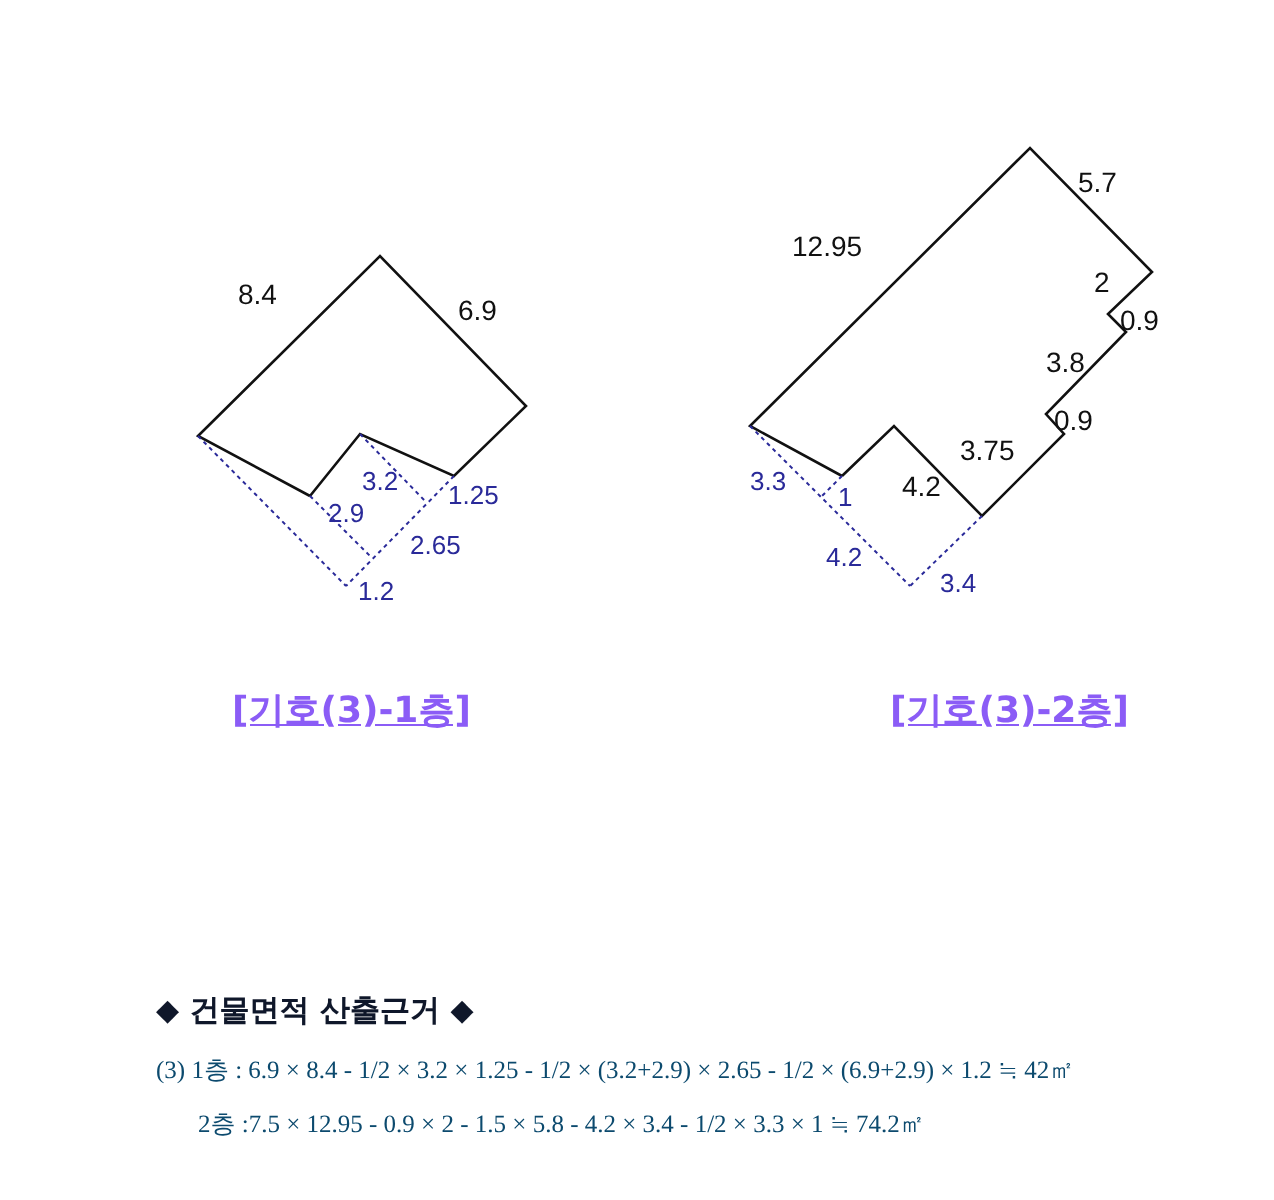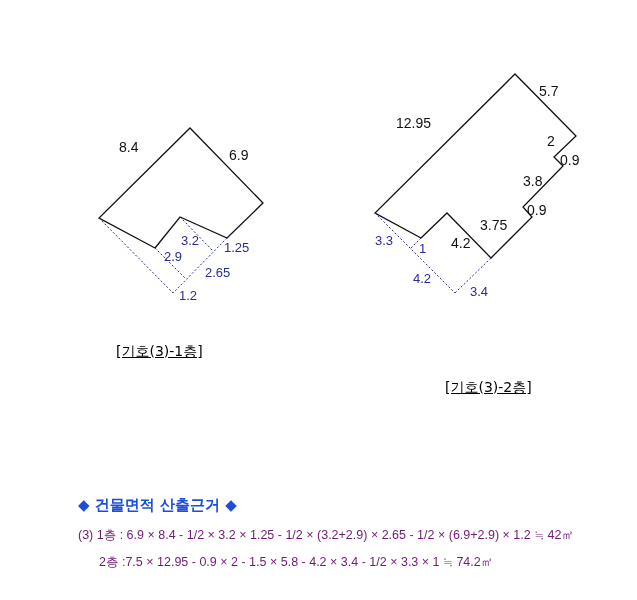--- a/index.html
+++ b/index.html
@@ -1,23 +1,23 @@
 <!DOCTYPE html>
 <html><head>
 <meta charset="utf-8">
 <style>
   html, body { margin:0; padding:0; background:#ffffff; }
   body { width:637px; height:600px; position:relative; overflow:hidden; font-family:"Liberation Sans", sans-serif; }
   svg.diagram { position:absolute; left:0; top:0; }
   .lbl { font-family:"Liberation Sans", sans-serif; font-size:14px; }
   .lbl-black { fill:#111111; }
   .lbl-blue { fill:#2a2a99; font-size:13px; }
-  .caption { position:absolute; font-family:"DejaVu Sans", sans-serif; font-weight:normal; font-size:14px; color:#000000; text-decoration:underline; white-space:nowrap; }
-  .heading { position:absolute; left:78px; top:496px; font-family:"DejaVu Sans", sans-serif; font-weight:bold; font-size:15px; color:#1d4ed8; white-space:nowrap; }
-  .calc { position:absolute; font-family:Liberation Sans, sans-serif; font-size:12.5px; color:#701a75; white-space:nowrap; }
+  .caption { position:absolute; font-family:"DejaVu Sans", sans-serif; font-weight:bold; font-size:18px; color:#8b5cf6; text-decoration:underline; white-space:nowrap; }
+  .heading { position:absolute; left:78px; top:496px; font-family:"DejaVu Sans", sans-serif; font-weight:bold; font-size:15px; color:#0f172a; white-space:nowrap; }
+  .calc { position:absolute; font-family:Liberation Serif, serif; font-size:12.5px; color:#0c4a6e; white-space:nowrap; }
 </style>
 </head>
 <body>
 
 <svg class="diagram" width="637" height="600" viewBox="0 0 637 600">
 
   <g>
     <polyline points="155,248 99,218 190,128 263,203 227,238 180,217 155,248" fill="none" stroke="#111" stroke-width="1.3"></polyline>
     <g stroke="#2a2a99" stroke-width="1" stroke-dasharray="2,2" fill="none">
       <line x1="99" y1="218" x2="173" y2="293"></line>
@@ -50,17 +50,17 @@
     <text class="lbl lbl-black" x="480" y="230">3.75</text>
     <text class="lbl lbl-black" x="451" y="248">4.2</text>
     <text class="lbl lbl-blue" x="375" y="245">3.3</text>
     <text class="lbl lbl-blue" x="419" y="253">1</text>
     <text class="lbl lbl-blue" x="413" y="283">4.2</text>
     <text class="lbl lbl-blue" x="470" y="296">3.4</text>
   </g>
 </svg>
 
 <div class="caption" style="left:116px; top:343px;">[기호(3)-1층]</div>
-<div class="caption" style="left:445px; top:343px;margin-top:36px;">[기호(3)-2층]</div>
+<div class="caption" style="left:445px; top:343px;">[기호(3)-2층]</div>
 
 <div class="heading">◆ 건물면적 산출근거 ◆</div>
 <div class="calc" style="left:78px; top:527px;">(3)  1층 : 6.9 × 8.4 - 1/2 × 3.2 × 1.25 - 1/2 × (3.2+2.9) × 2.65 - 1/2 × (6.9+2.9) × 1.2 ≒ 42㎡</div>
 <div class="calc" style="left:99px; top:554px;">2층 :7.5 × 12.95 - 0.9 × 2  - 1.5 × 5.8  - 4.2 × 3.4 - 1/2 × 3.3 × 1  ≒ 74.2㎡</div>
 
 </body></html>

